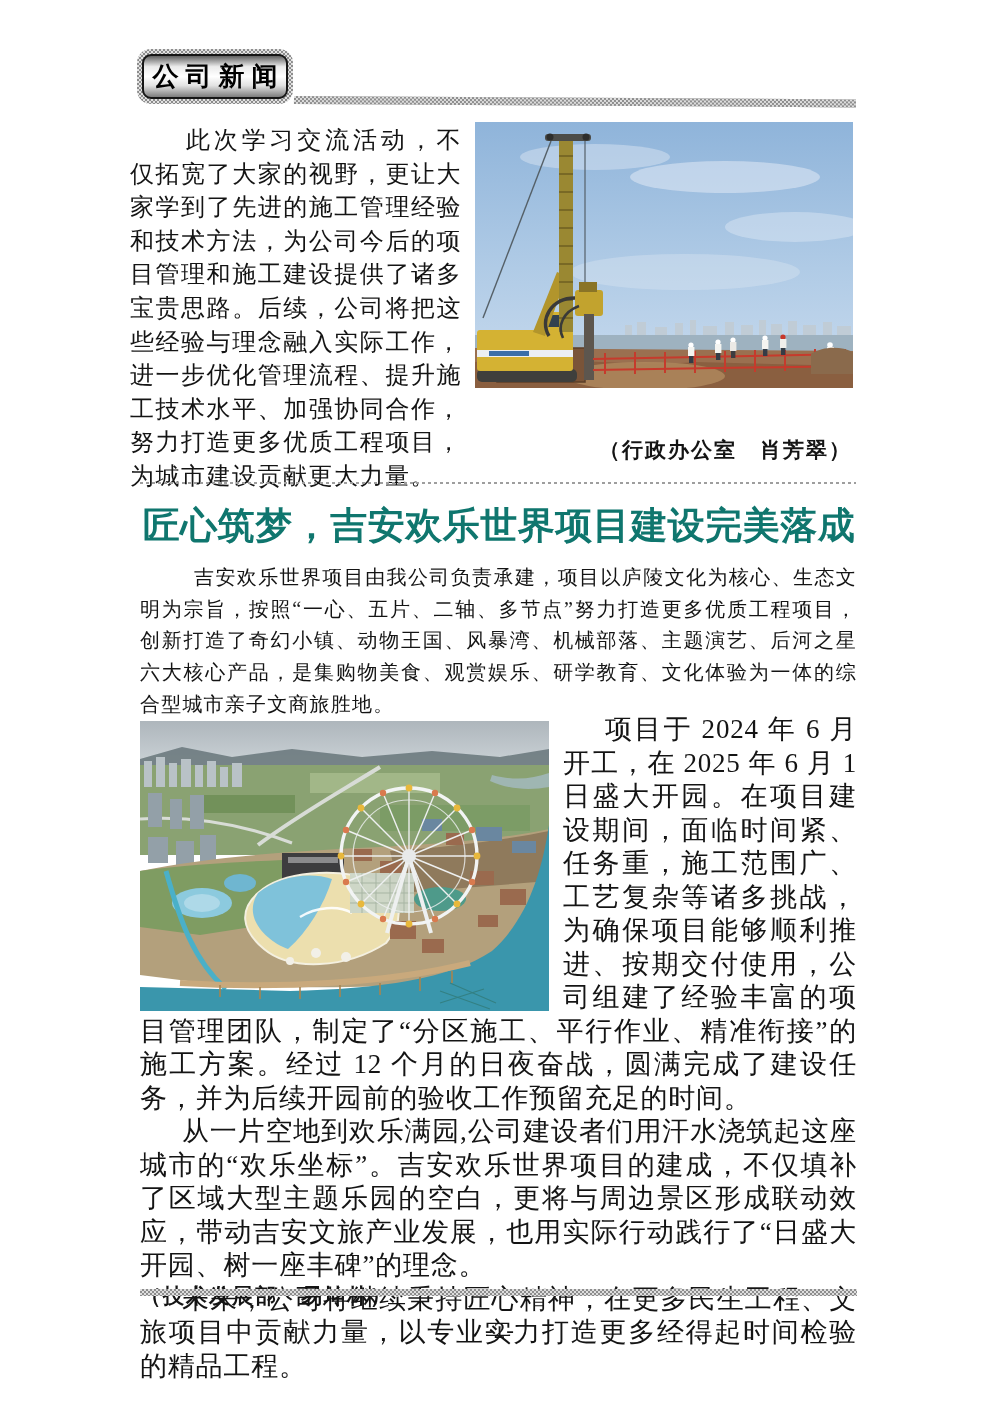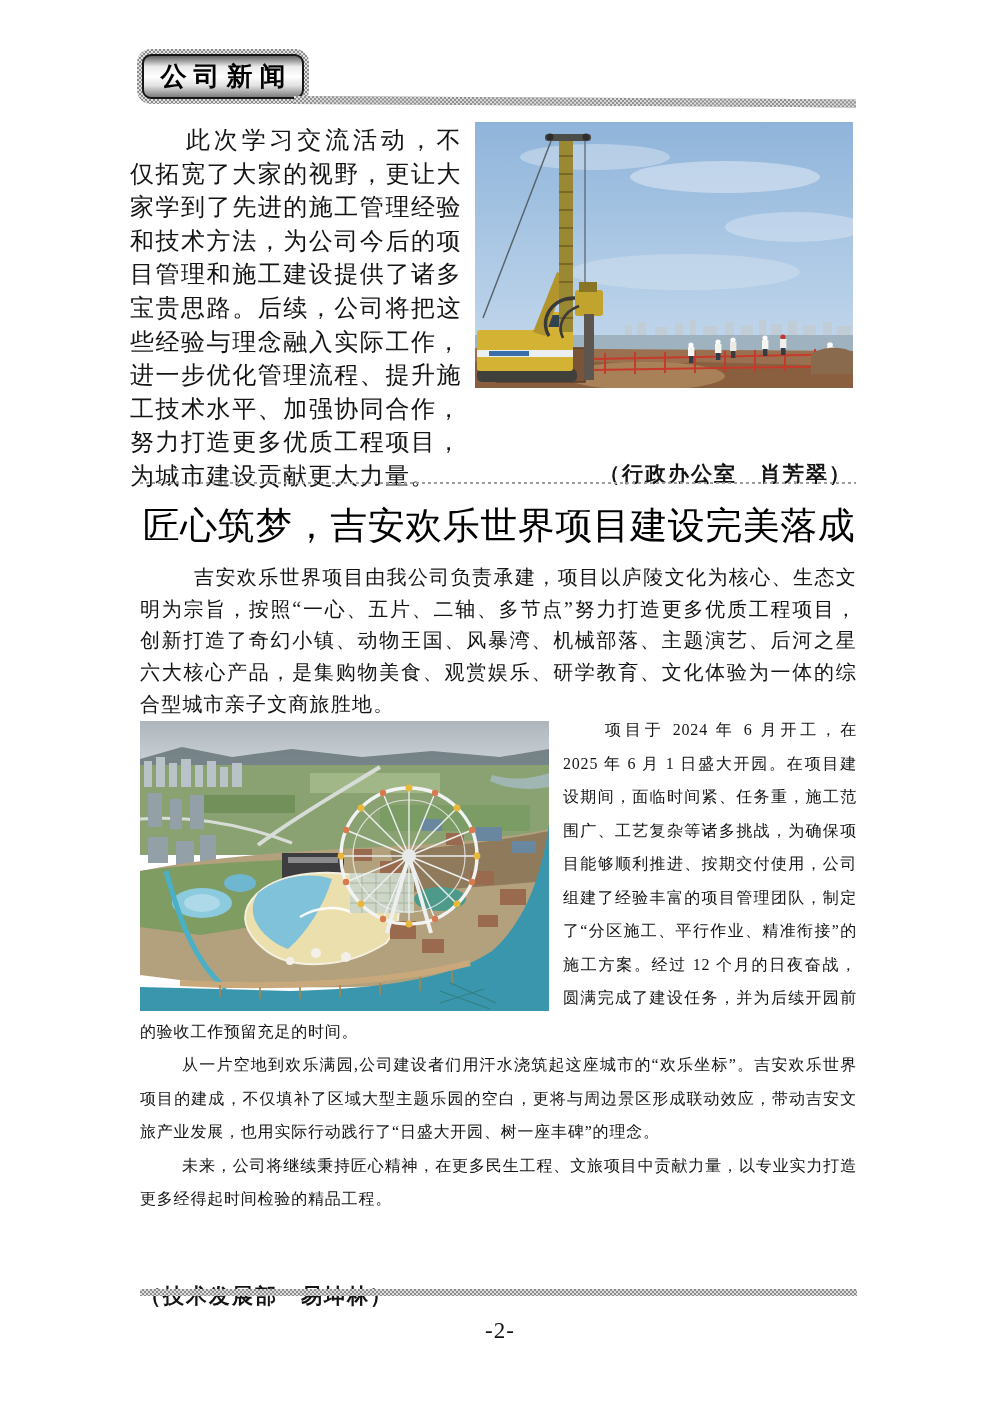--- a/index.html
+++ b/index.html
@@ -2,21 +2,21 @@
 <html><head>
 <meta charset="utf-8">
 <style>
   html,body{margin:0;padding:0;background:#ffffff;}
   .page{
     position:relative;width:1000px;height:1414px;background:#ffffff;overflow:hidden;
     font-family:"Liberation Serif","DejaVu Serif",serif;color:#141414;
   }
   
   .badge-outer{
-    position:absolute;left:137px;top:49px;width:172px;height:55px;box-sizing:border-box;
+    position:absolute;left:137px;top:49px;width:156px;height:55px;box-sizing:border-box;
     padding:5px;border-radius:14px;
     background:#bdbdbd;
     background-image:repeating-conic-gradient(#8d8d8d 0% 25%,#e3e3e3 0% 50%);
     background-size:4px 4px;
   }
   .badge-inner{
     width:100%;height:100%;box-sizing:border-box;border:2px solid #161616;border-radius:9px;
     background:linear-gradient(180deg,#606060 0%,#ebebeb 26%,#ffffff 50%,#e2e2e2 72%,#7d7d7d 100%);
     display:flex;align-items:center;justify-content:center;
     font-size:26px;font-weight:700;letter-spacing:7px;padding-left:7px;color:#000;
@@ -34,36 +34,36 @@
     background:repeating-linear-gradient(90deg,#9e9e9e 0 3px,transparent 3px 6px);
   }
   
   .a1-body{
     position:absolute;left:130px;top:124px;width:332px;
     font-size:24px;line-height:33.6px;letter-spacing:1.5px;
     text-align:justify;text-justify:inter-ideograph;text-indent:56px;
   }
   .photo1{position:absolute;left:475px;top:122px;width:378px;height:266px;}
   .byline1{
-    position:absolute;left:140px;top:460px;width:712px;text-align:right;
+    position:absolute;left:140px;top:436px;width:712px;text-align:right;
     font-size:21px;letter-spacing:2px;font-weight:600;
   }
   
   .a2-title{
     position:absolute;left:140px;top:497px;width:718px;height:58px;line-height:58px;
-    text-align:center;font-size:37px;font-weight:400;letter-spacing:0.5px;white-space:nowrap;color:#000000;
+    text-align:center;font-size:37px;font-weight:700;letter-spacing:0.5px;white-space:nowrap;color:#0f766e;
   }
   .a2-para1{
     position:absolute;left:140px;top:562px;width:717px;
     font-size:20px;line-height:31.7px;letter-spacing:1.2px;
     text-align:justify;text-justify:inter-ideograph;text-indent:54px;
   }
   .a2-wrap{
     position:absolute;left:140px;top:713px;width:717px;
-    font-size:16px;line-height:33.5px;letter-spacing:0.8px;
+    font-size:27px;line-height:33.5px;letter-spacing:0.8px;
     text-align:justify;text-justify:inter-ideograph;
   }
   .a2-wrap p{margin:0;text-indent:42px;}
   .photo2{float:left;width:409px;height:290px;margin:8px 14px 2px 0;}
   .byline2{
     position:absolute;left:140px;top:1242px;width:712px;
     font-size:21px;letter-spacing:2px;font-weight:600;margin-top:40px;
   }
   
   .pagenum{position:absolute;left:0;top:1318px;width:1000px;text-align:center;font-size:23px;letter-spacing:1px;}

